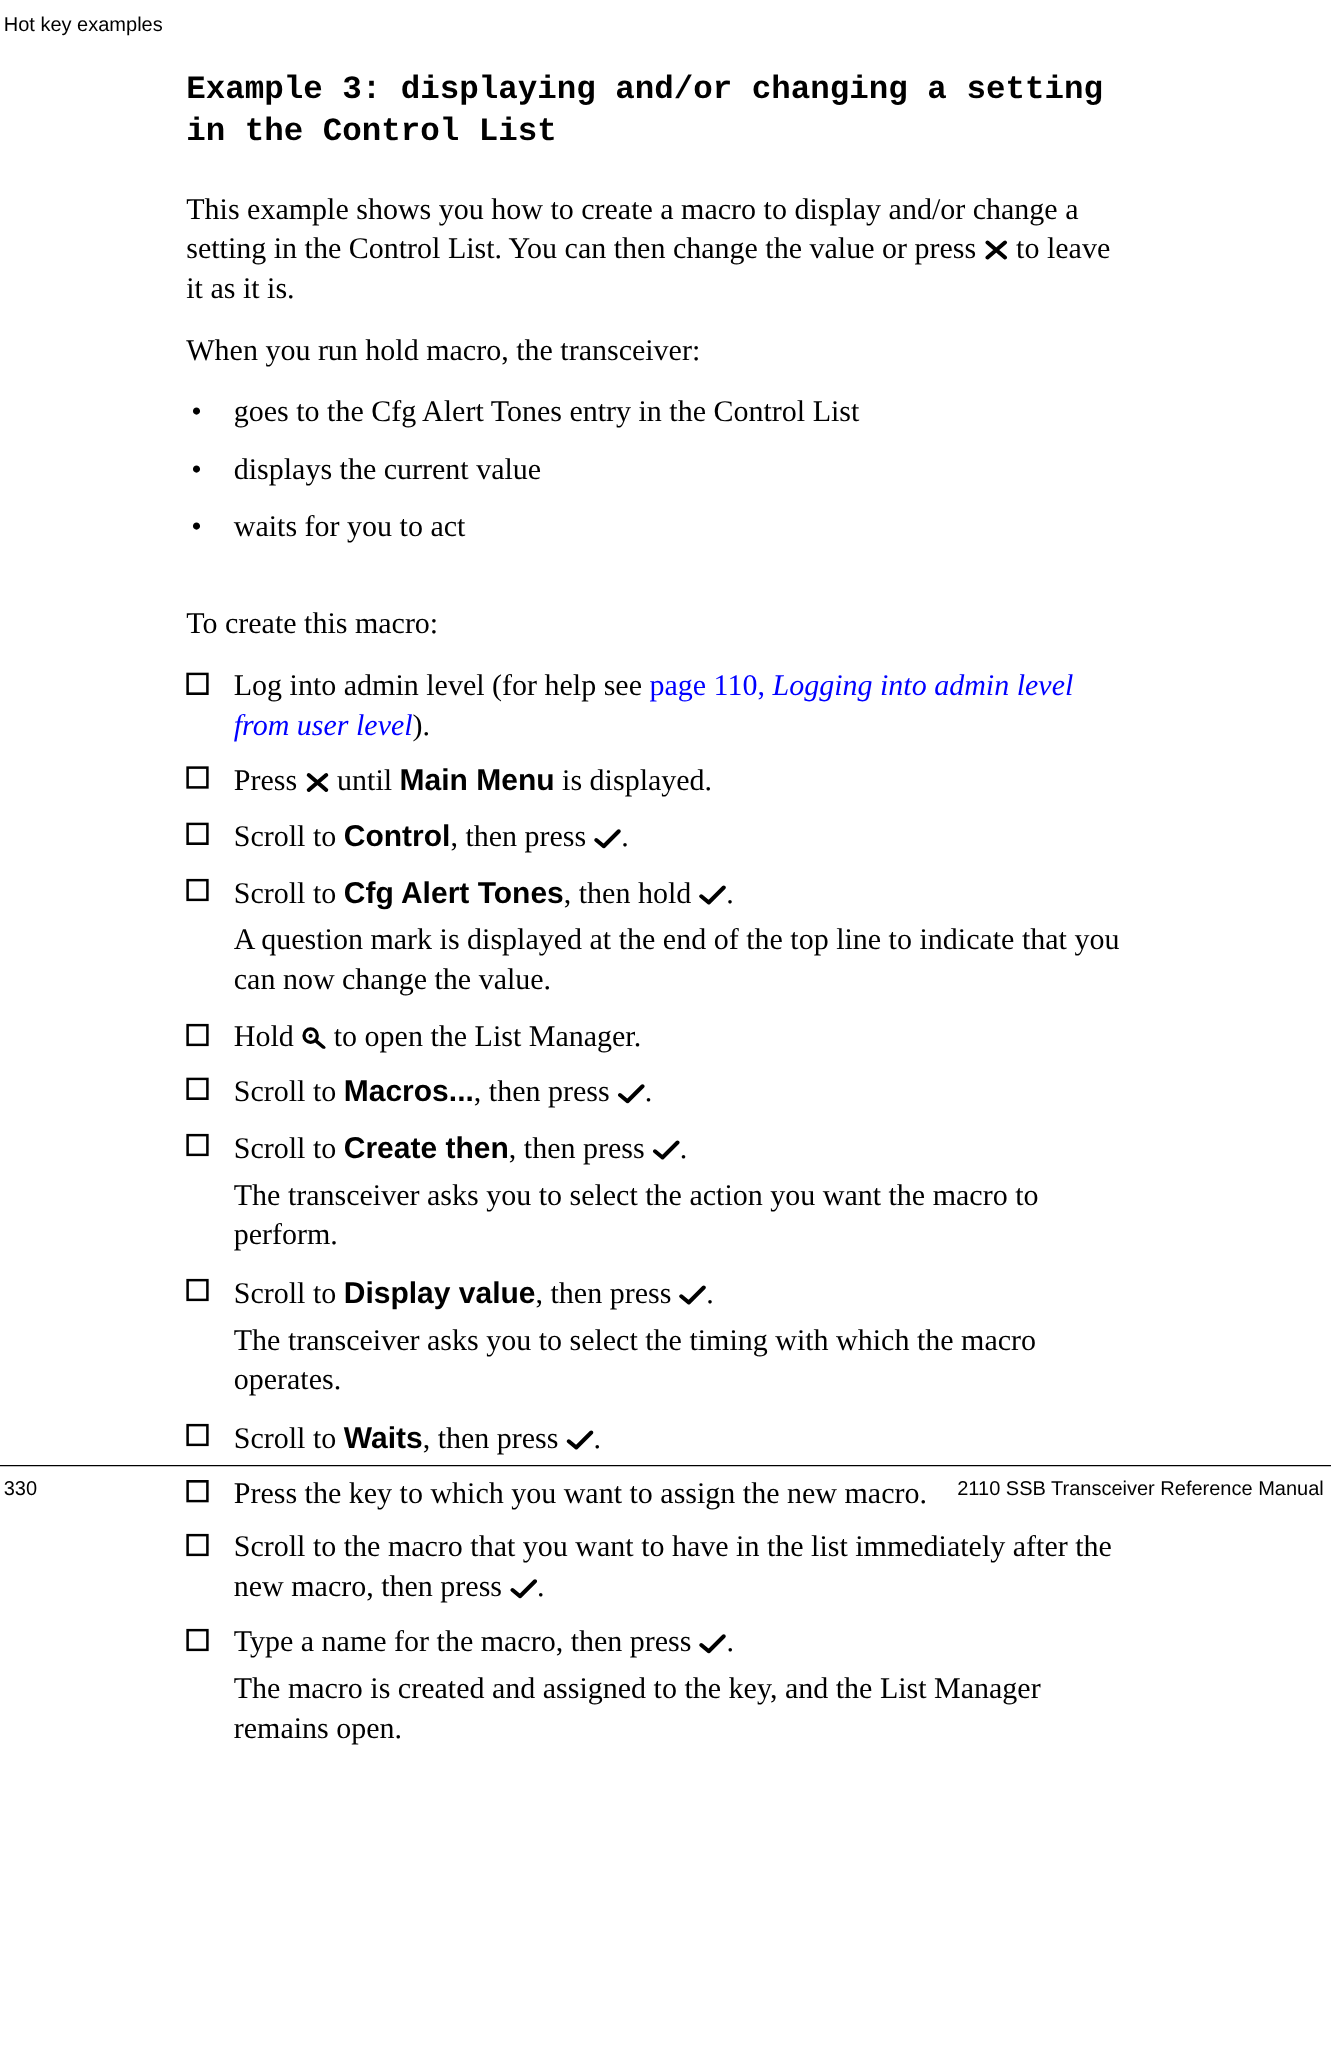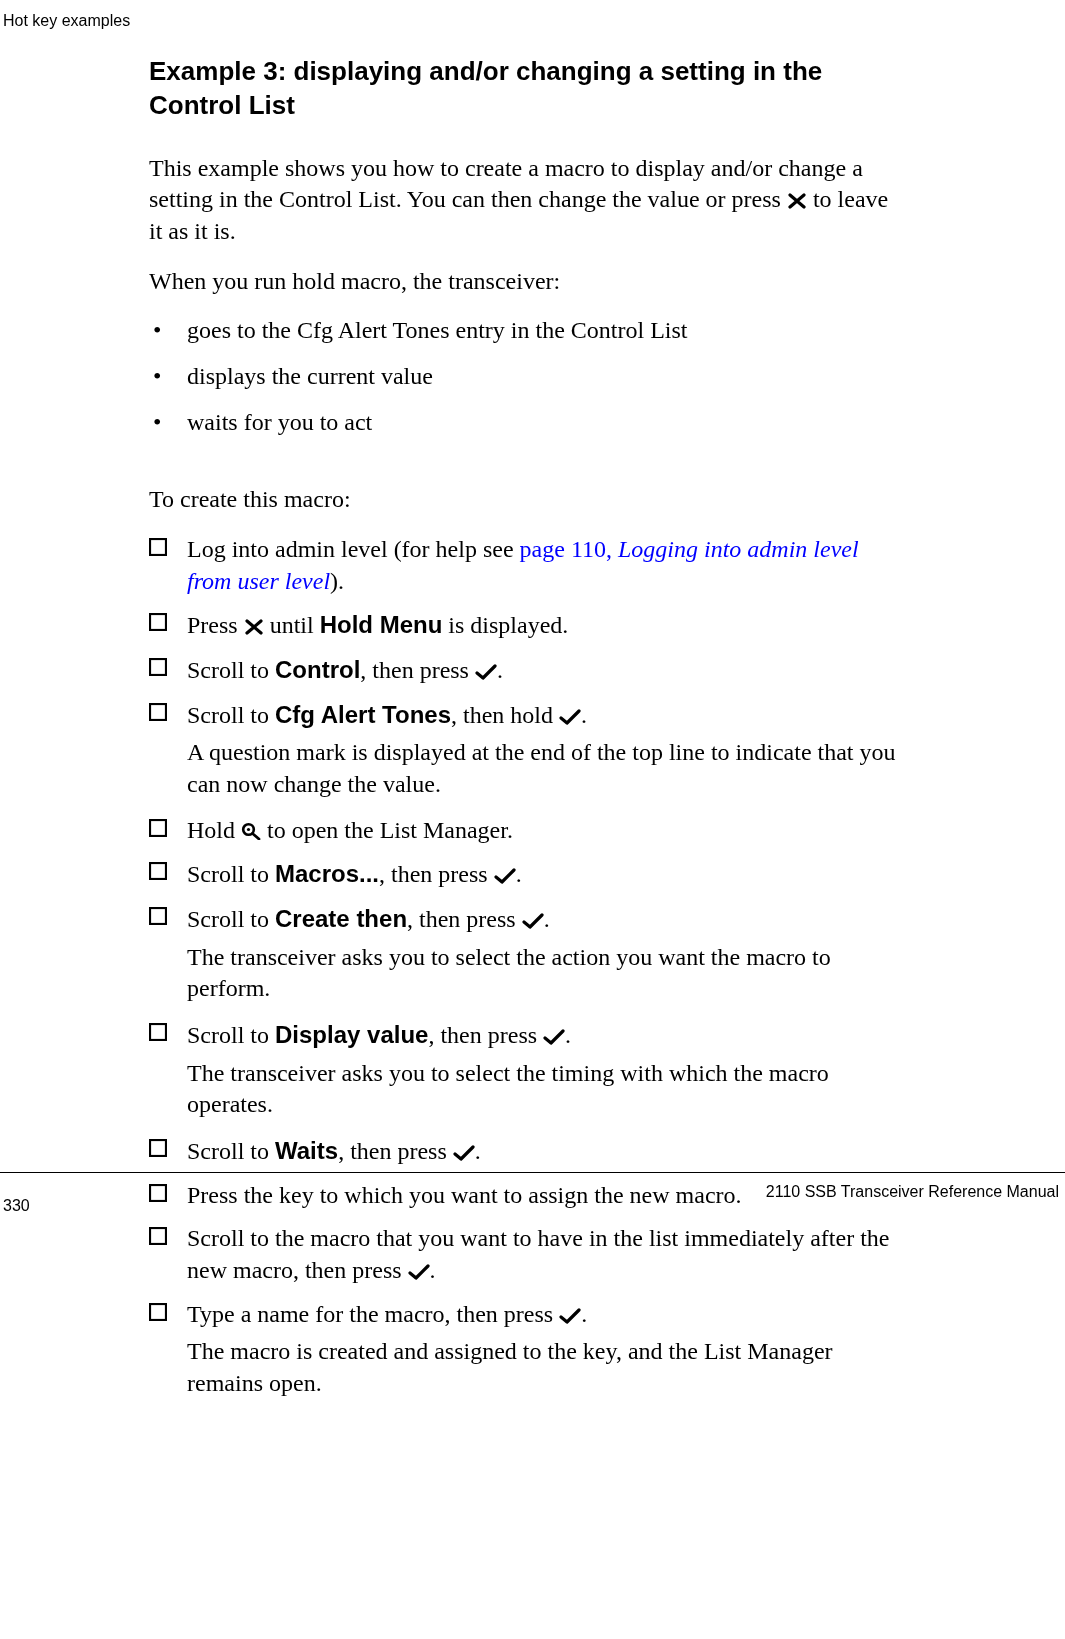--- a/index.html
+++ b/index.html
@@ -29,21 +29,21 @@
     font-size: 16px;
     color: #000;
   }
   .content {
     position: absolute;
     top: 54px;
     left: 149px;
     width: 756px;
   }
   h2.section-title {
-    font-family: Liberation Sans, sans-serif;
+    font-family: Liberation Mono, monospace;
     font-weight: bold;
     font-size: 26px;
     margin: 0 0 30px 0;
   }
   p.body {
     margin: 0 0 18px 0;
   }
   .icon {
     display: inline-block;
     vertical-align: -2px;
@@ -98,21 +98,20 @@
     bottom: 24px;
     border-top: 1px solid #000;
     padding-top: 6px;
     font-family: Arial, Helvetica, sans-serif;
     font-size: 16px;
   }
   .footer .pgnum {
     position: absolute;
     left: 3px;
     top: 8px;
-    margin-top: 14px;
   }
   .footer .doctitle {
     position: absolute;
     right: 6px;
     top: 8px;
   }
   .gap { height: 18px; }
 </style>
 </head>
 <body>
@@ -155,21 +154,21 @@
       </li>
 
       <li>
         <span class="box">
             <svg width="18" height="18" viewBox="0 0 18 18">
               <rect x="1" y="1" width="16" height="16" fill="none" stroke="#000" stroke-width="2.2"></rect>
             </svg>
           </span>
         <span>Press </span><span class="icon"><svg width="20" height="16" viewBox="0 0 20 16">
               <path d="M3 2 L17 14 M17 2 L3 14" stroke="#000" stroke-width="3.2" stroke-linecap="round" fill="none"></path>
-            </svg></span><span> until </span><span class="bold-sans">Hold Menu</span><span> is displayed.</span>
+            </svg></span><span> until </span><span class="bold-sans">Main Menu</span><span> is displayed.</span>
       </li>
 
       <li>
         <span class="box">
             <svg width="18" height="18" viewBox="0 0 18 18">
               <rect x="1" y="1" width="16" height="16" fill="none" stroke="#000" stroke-width="2.2"></rect>
             </svg>
           </span>
         <span>Scroll to </span><span class="bold-sans">Control</span><span>, then press </span><span class="icon"><svg width="22" height="16" viewBox="0 0 22 16">
               <path d="M2 9 L8 14 L20 2" stroke="#000" stroke-width="3.2" stroke-linecap="round" stroke-linejoin="round" fill="none"></path>

